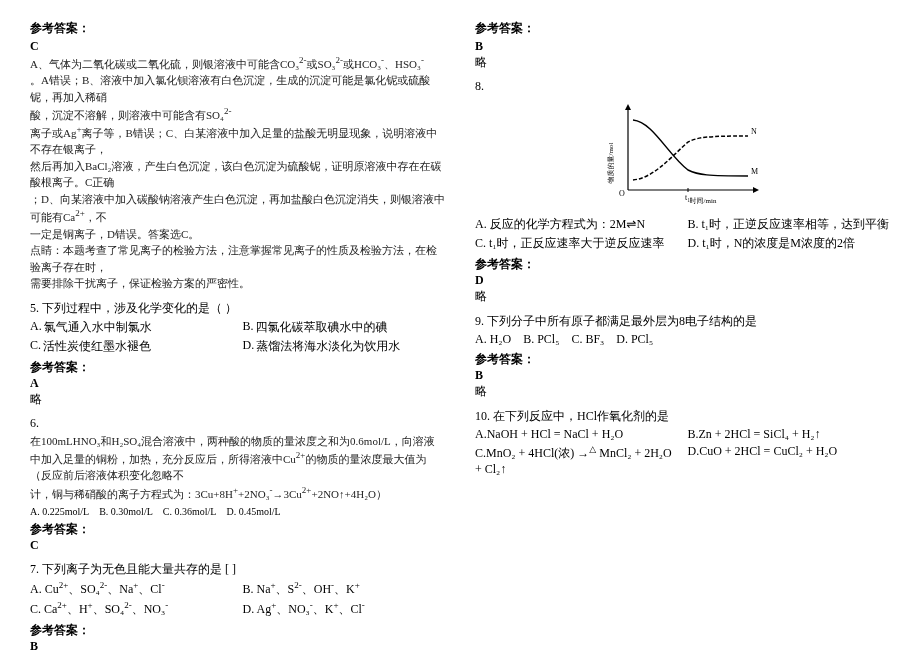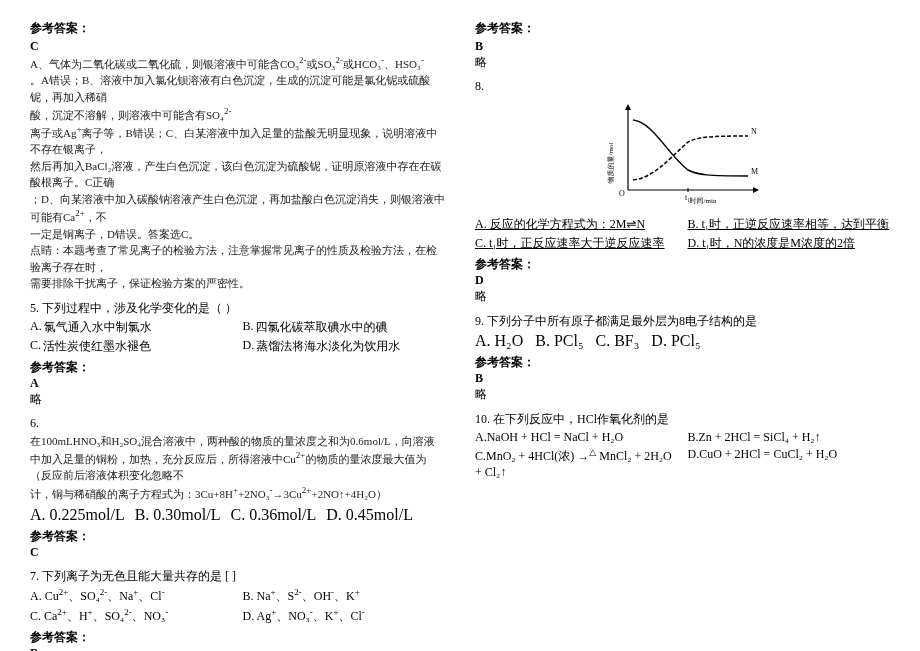--- a/index.html
+++ b/index.html
@@ -132,21 +132,21 @@
       <div class="answer-single">A</div>
       <div class="answer-content">略</div>
     </div>
 
     <div class="question-block">
       <div class="question-number">6.</div>
       <div class="explanation">
         在100mLHNO₃和H₂SO₄混合溶液中，两种酸的物质的量浓度之和为0.6mol/L，向溶液中加入足量的铜粉，加热，充分反应后，所得溶液中Cu<sup>2+</sup>的物质的量浓度最大值为（反应前后溶液体积变化忽略不<br>
         计，铜与稀硝酸的离子方程式为：3Cu+8H<sup>+</sup>+2NO₃<sup>-</sup>→3Cu<sup>2+</sup>+2NO↑+4H₂O）
       </div>
-      <div style="display:flex;gap:10px;font-size:16px;flex-wrap:wrap;">
+      <div style="display:flex;gap:10px;font-size:10px;flex-wrap:wrap;">
         <span>A. 0.225mol/L</span>
         <span>B. 0.30mol/L</span>
         <span>C. 0.36mol/L</span>
         <span>D. 0.45mol/L</span>
       </div>
       <div class="answer-label">参考答案：</div>
       <div class="answer-single">C</div>
     </div>
 
     <div class="question-block">
@@ -202,42 +202,42 @@
           <text x="148" y="74" font-size="8" fill="#000">M</text>
           <text x="148" y="34" font-size="8" fill="#000">N</text>
 
           <line x1="85" y1="88" x2="85" y2="92" stroke="#000" stroke-width="1"></line>
           <text x="82" y="100" font-size="8" fill="#000">t₁</text>
 
           <text x="16" y="96" font-size="8" fill="#000">O</text>
         </svg>
       </div>
 
-      <div class="options-2col" style="margin-top:4px;text-decoration:underline;">
+      <div class="options-2col" style="margin-top:4px;">
         <div class="option-item">
           <span>A. 反应的化学方程式为：2M⇌N</span>
         </div>
         <div class="option-item">
           <span>B. t₁时，正逆反应速率相等，达到平衡</span>
         </div>
         <div class="option-item">
           <span>C. t₁时，正反应速率大于逆反应速率</span>
         </div>
         <div class="option-item">
           <span>D. t₁时，N的浓度是M浓度的2倍</span>
         </div>
       </div>
       <div class="answer-label">参考答案：</div>
       <div class="answer-single">D</div>
       <div class="answer-content">略</div>
     </div>
 
     <div class="question-block">
       <div class="question-number">9. 下列分子中所有原子都满足最外层为8电子结构的是</div>
-      <div style="display:flex;gap:12px;font-size:16px;flex-wrap:wrap;">
+      <div style="display:flex;gap:12px;font-size:12px;flex-wrap:wrap;">
         <span>A. H₂O</span>
         <span>B. PCl₅</span>
         <span>C. BF₃</span>
         <span>D. PCl₅</span>
       </div>
       <div class="answer-label">参考答案：</div>
       <div class="answer-single">B</div>
       <div class="answer-content">略</div>
     </div>
 

